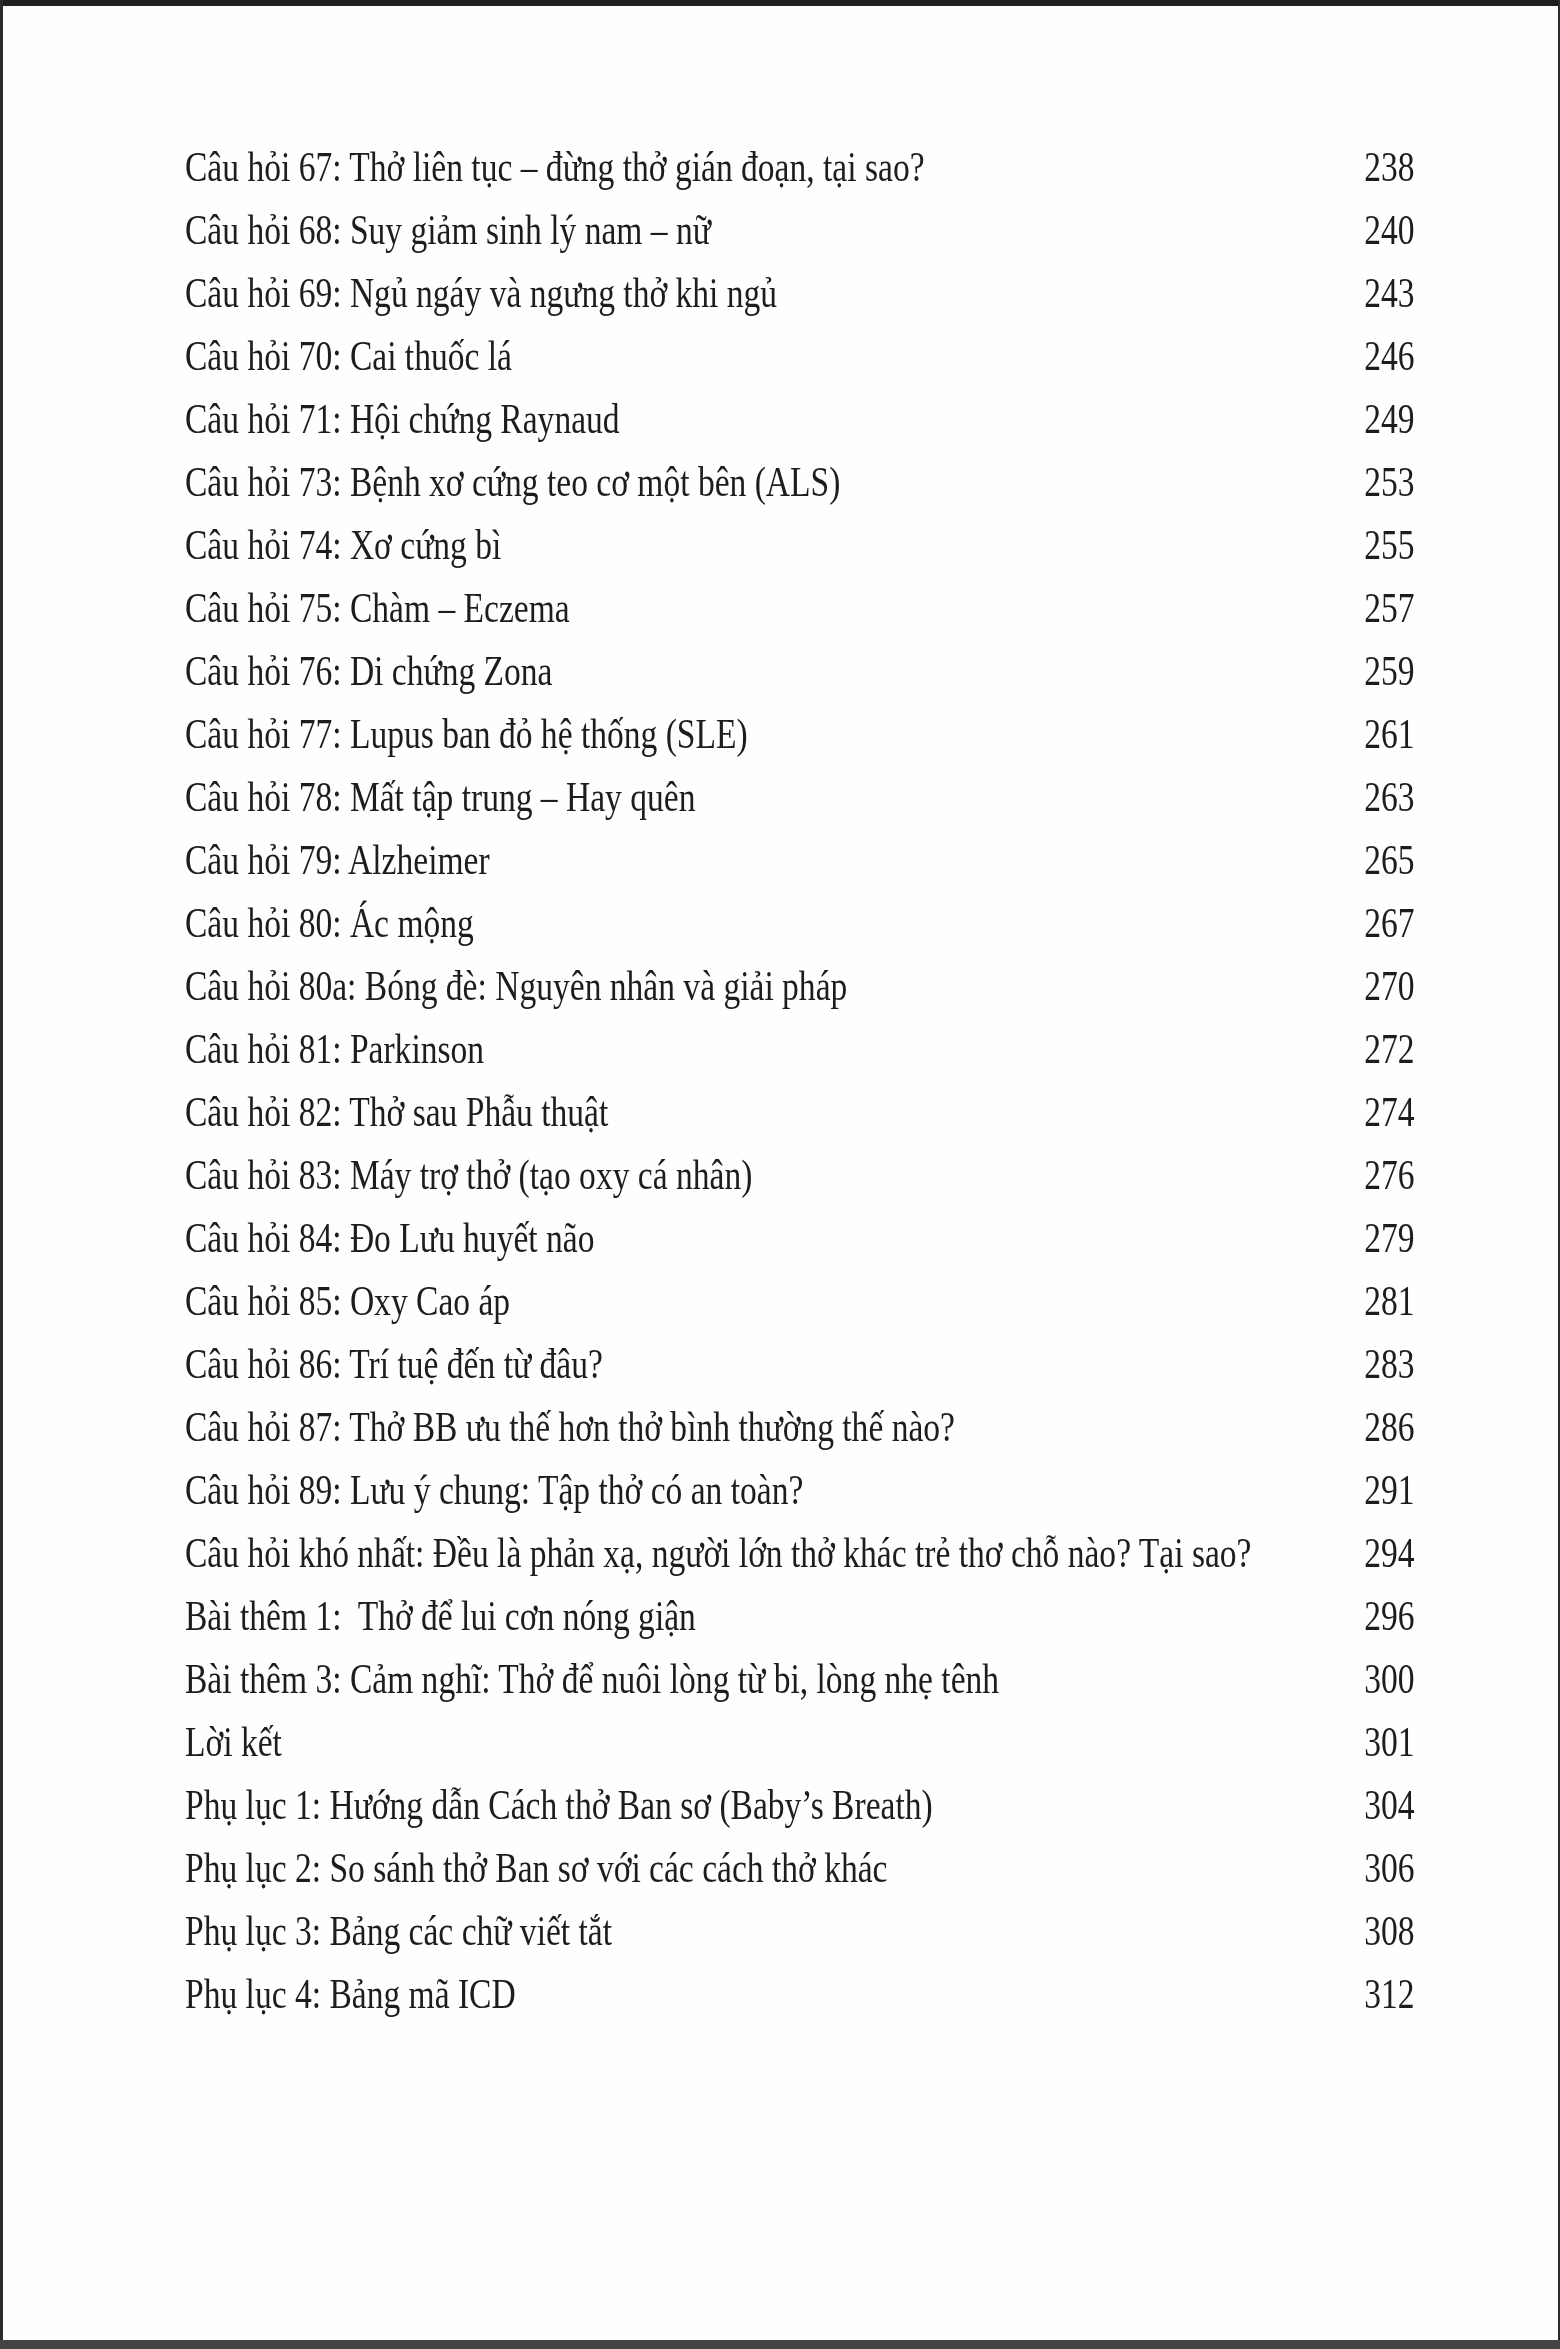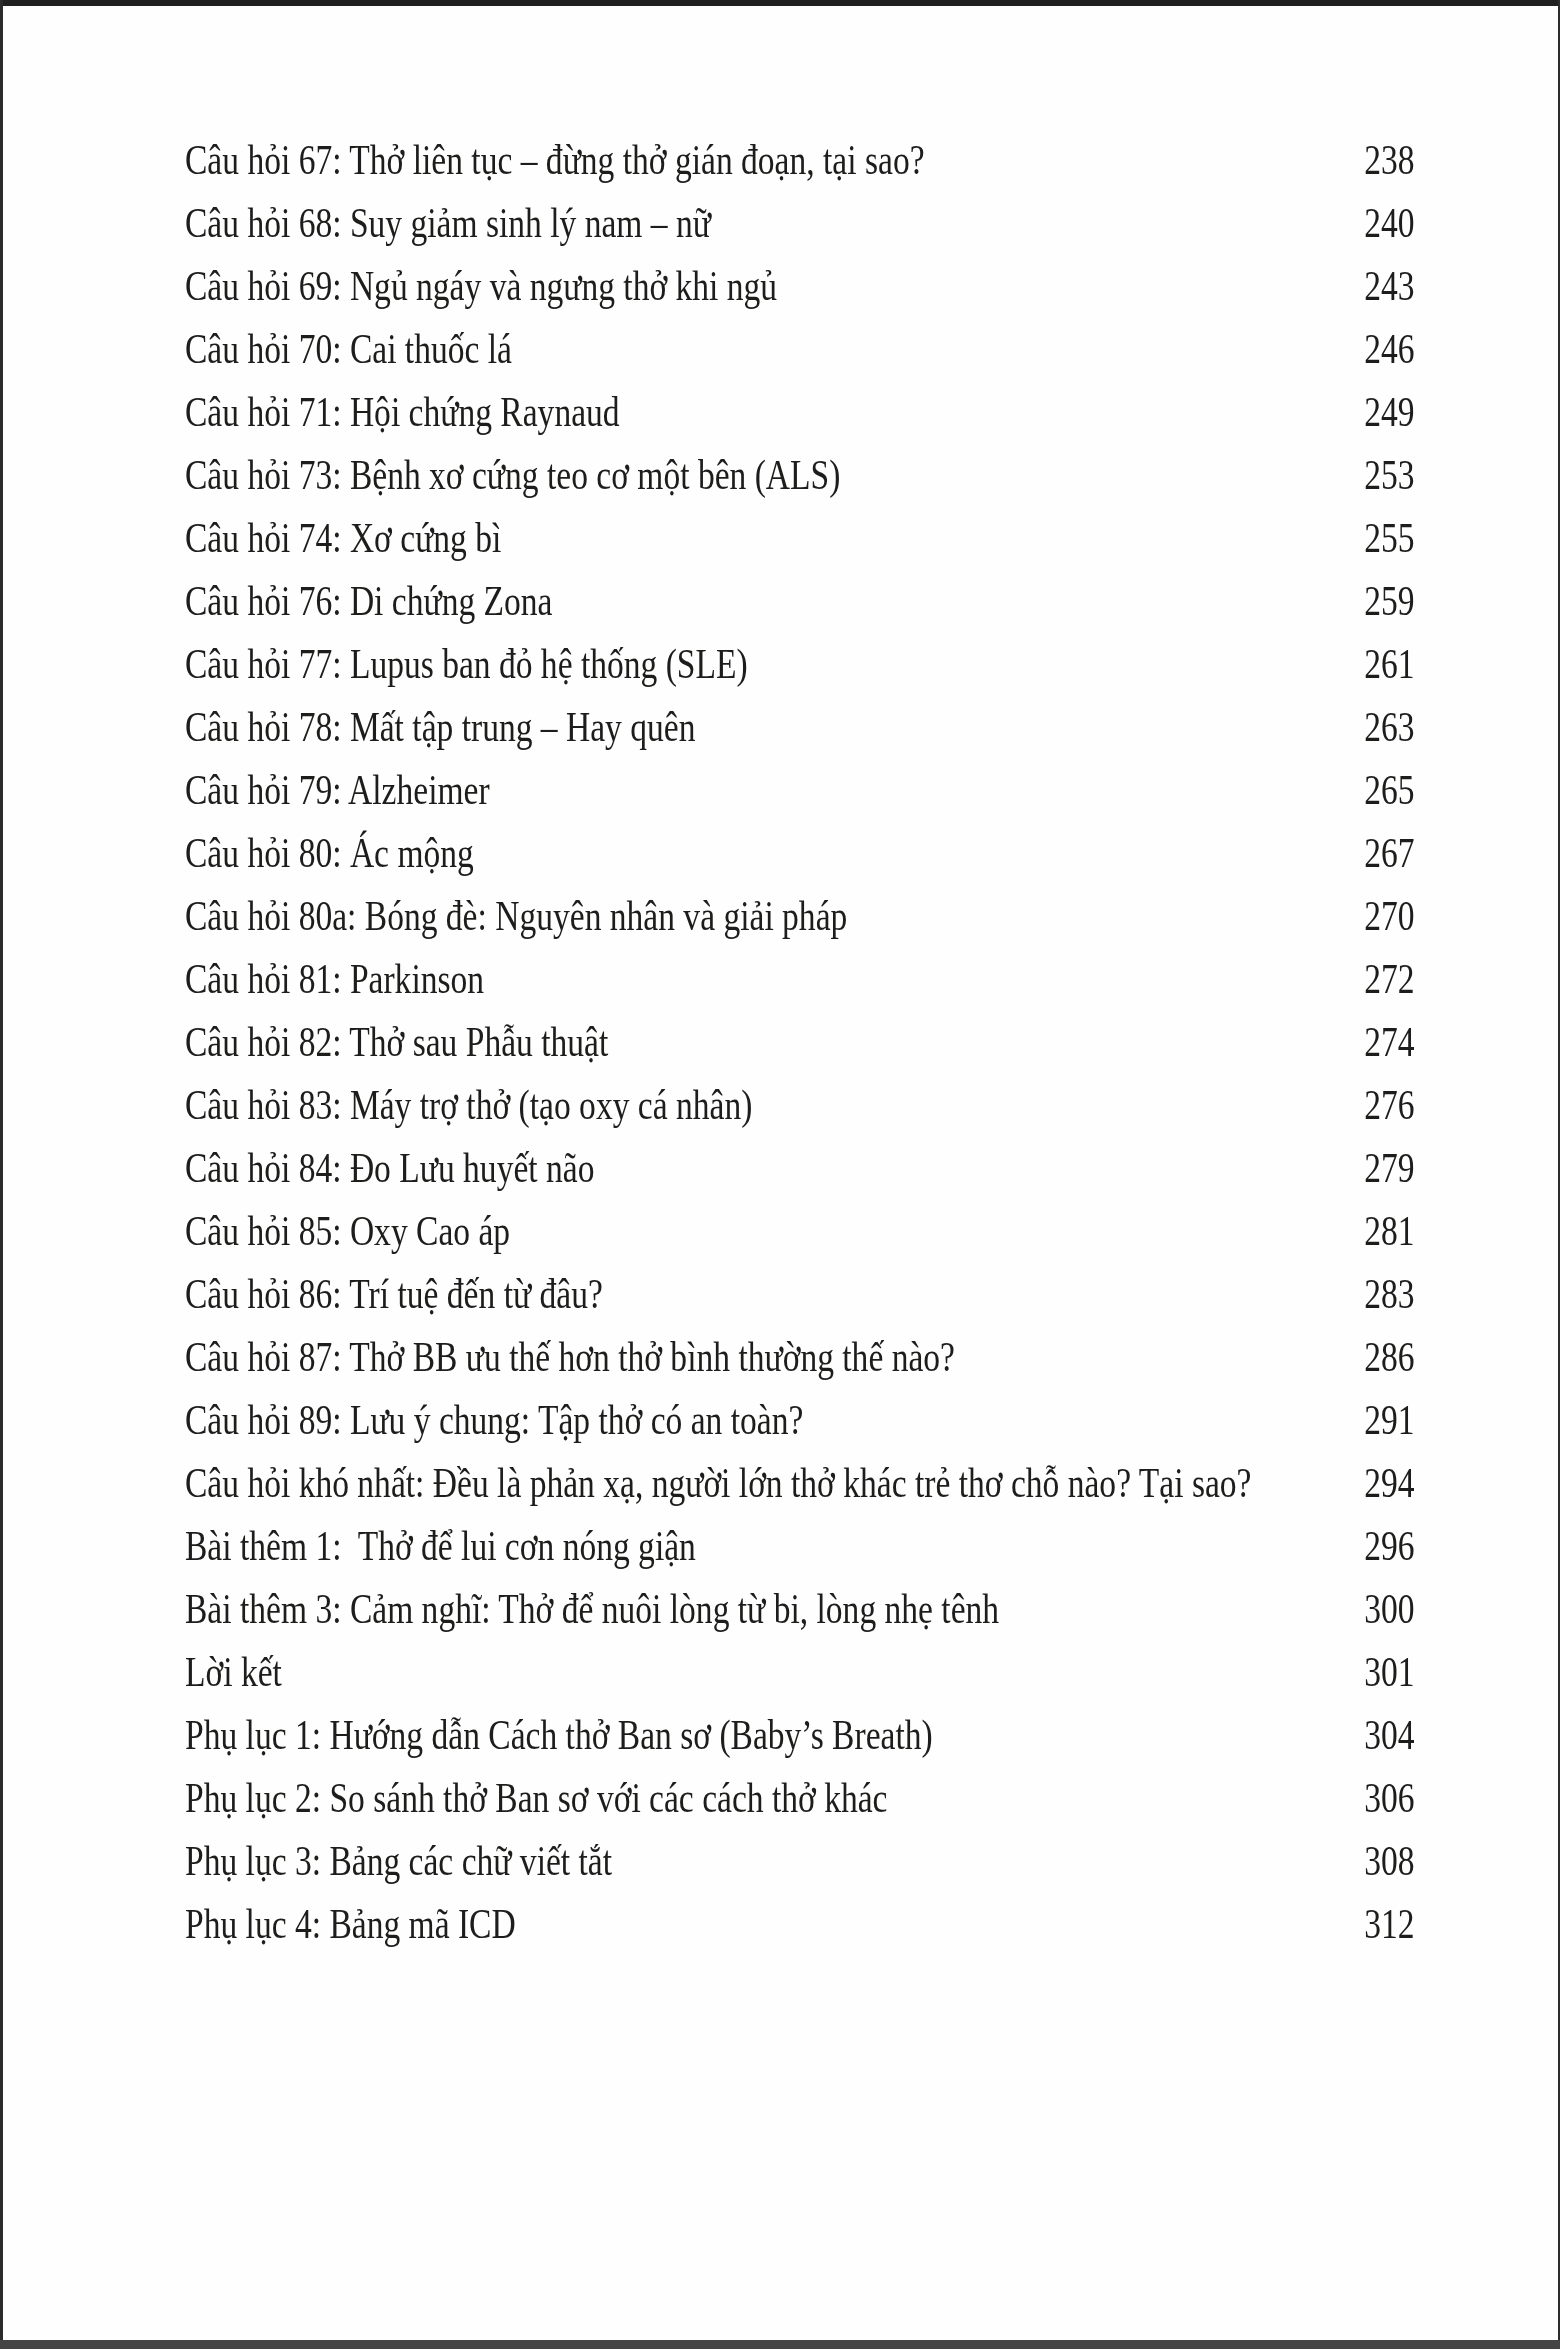--- a/index.html
+++ b/index.html
@@ -20,21 +20,21 @@
   .edge { position: absolute; }
   .edge-top    { top: 0; left: 0; right: 0; height: 5.9px; background: #1f1f1f; }
   .edge-bottom { bottom: 0; left: 0; right: 0; height: 8.8px; background: #454545; }
   .edge-left   { top: 0; bottom: 0; left: 0; width: 2.9px; background: #2b2b2b; }
   .edge-right  { top: 0; bottom: 0; right: 0; width: 2px; background: #2b2b2b; }
 
   .toc {
     position: absolute;
     left: 185px;
     right: 146px;
-    top: 127px;
+    top: 134px;
   }
   .toc-row {
     position: relative;
     height: 63px;
   }
   .toc-label {
     position: absolute;
     left: 0;
     top: 50%;
     transform: translateY(-50%) scaleX(0.78);
@@ -92,20 +92,24 @@
   <div class="toc-row">
     <span class="toc-label">Câu hỏi 73: Bệnh xơ cứng teo cơ một bên (ALS)</span>
     <span class="toc-page-num">253</span>
   </div>
 
   <div class="toc-row">
     <span class="toc-label">Câu hỏi 74: Xơ cứng bì</span>
     <span class="toc-page-num">255</span>
   </div>
 
+  <div class="toc-row">
+    <span class="toc-label">Câu hỏi 75: Chàm – Eczema</span>
+    <span class="toc-page-num">257</span>
+  </div>
 
   <div class="toc-row">
     <span class="toc-label">Câu hỏi 76: Di chứng Zona</span>
     <span class="toc-page-num">259</span>
   </div>
 
   <div class="toc-row">
     <span class="toc-label">Câu hỏi 77: Lupus ban đỏ hệ thống (SLE)</span>
     <span class="toc-page-num">261</span>
   </div>

